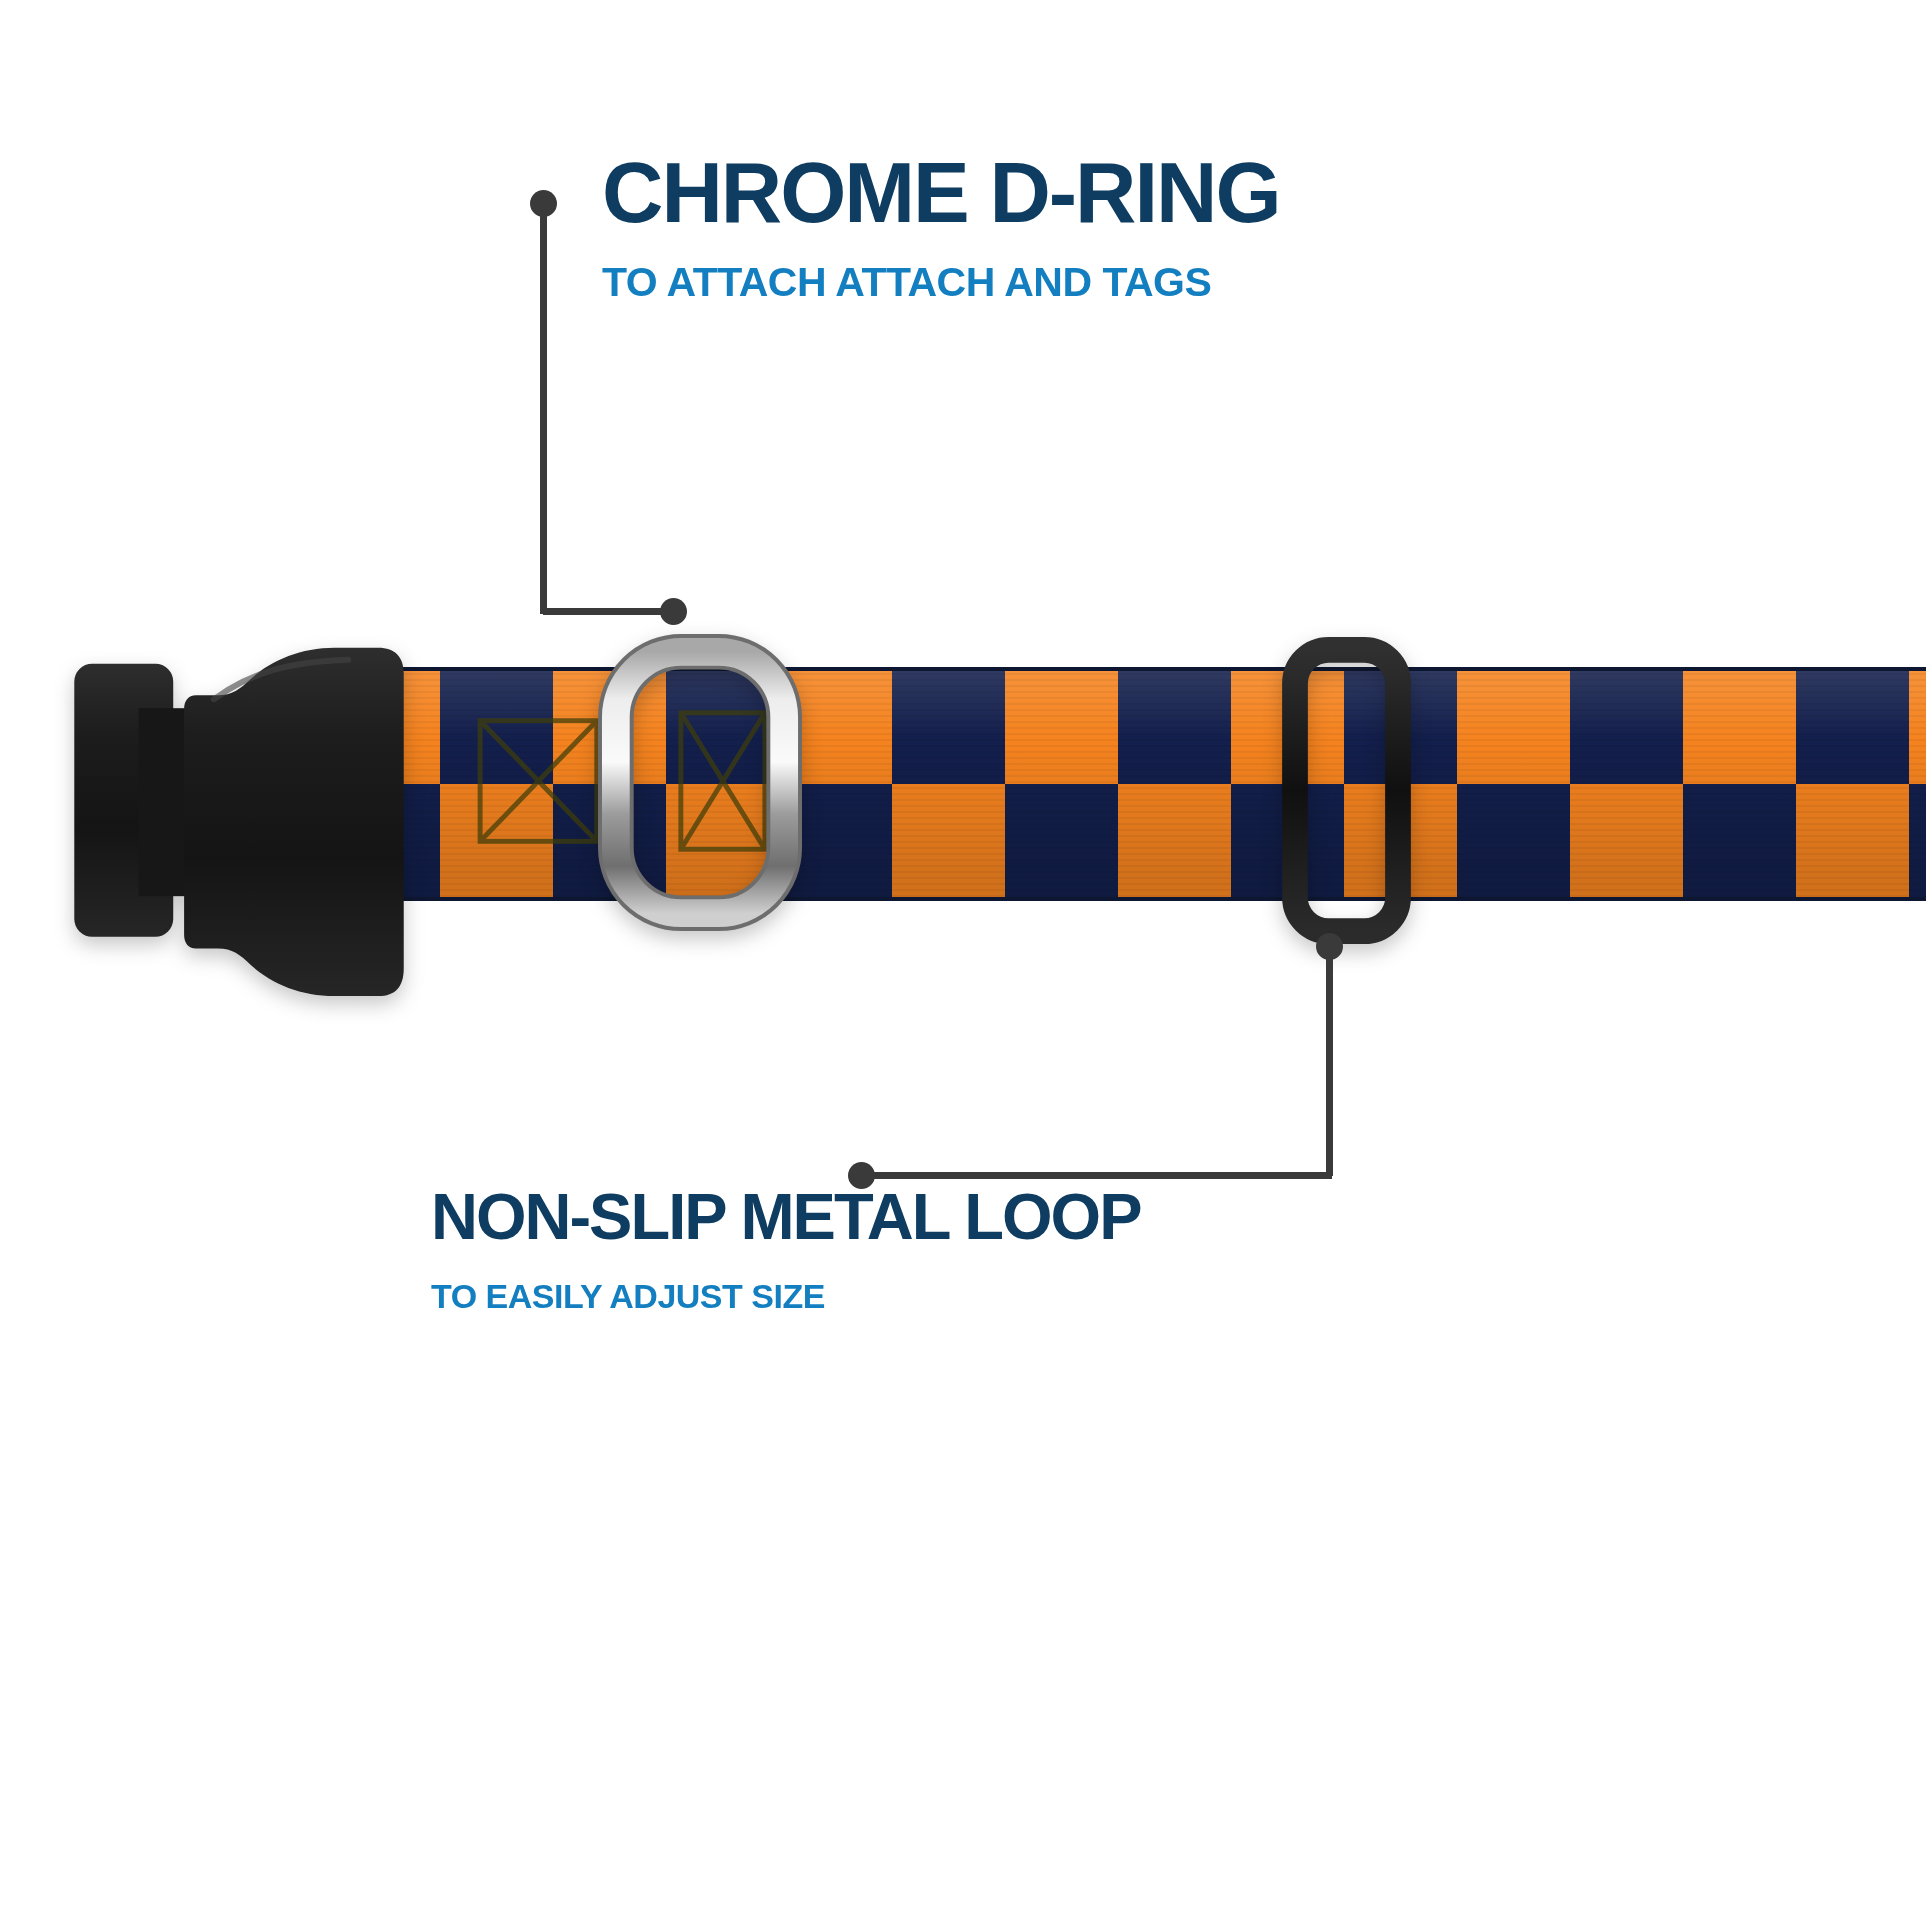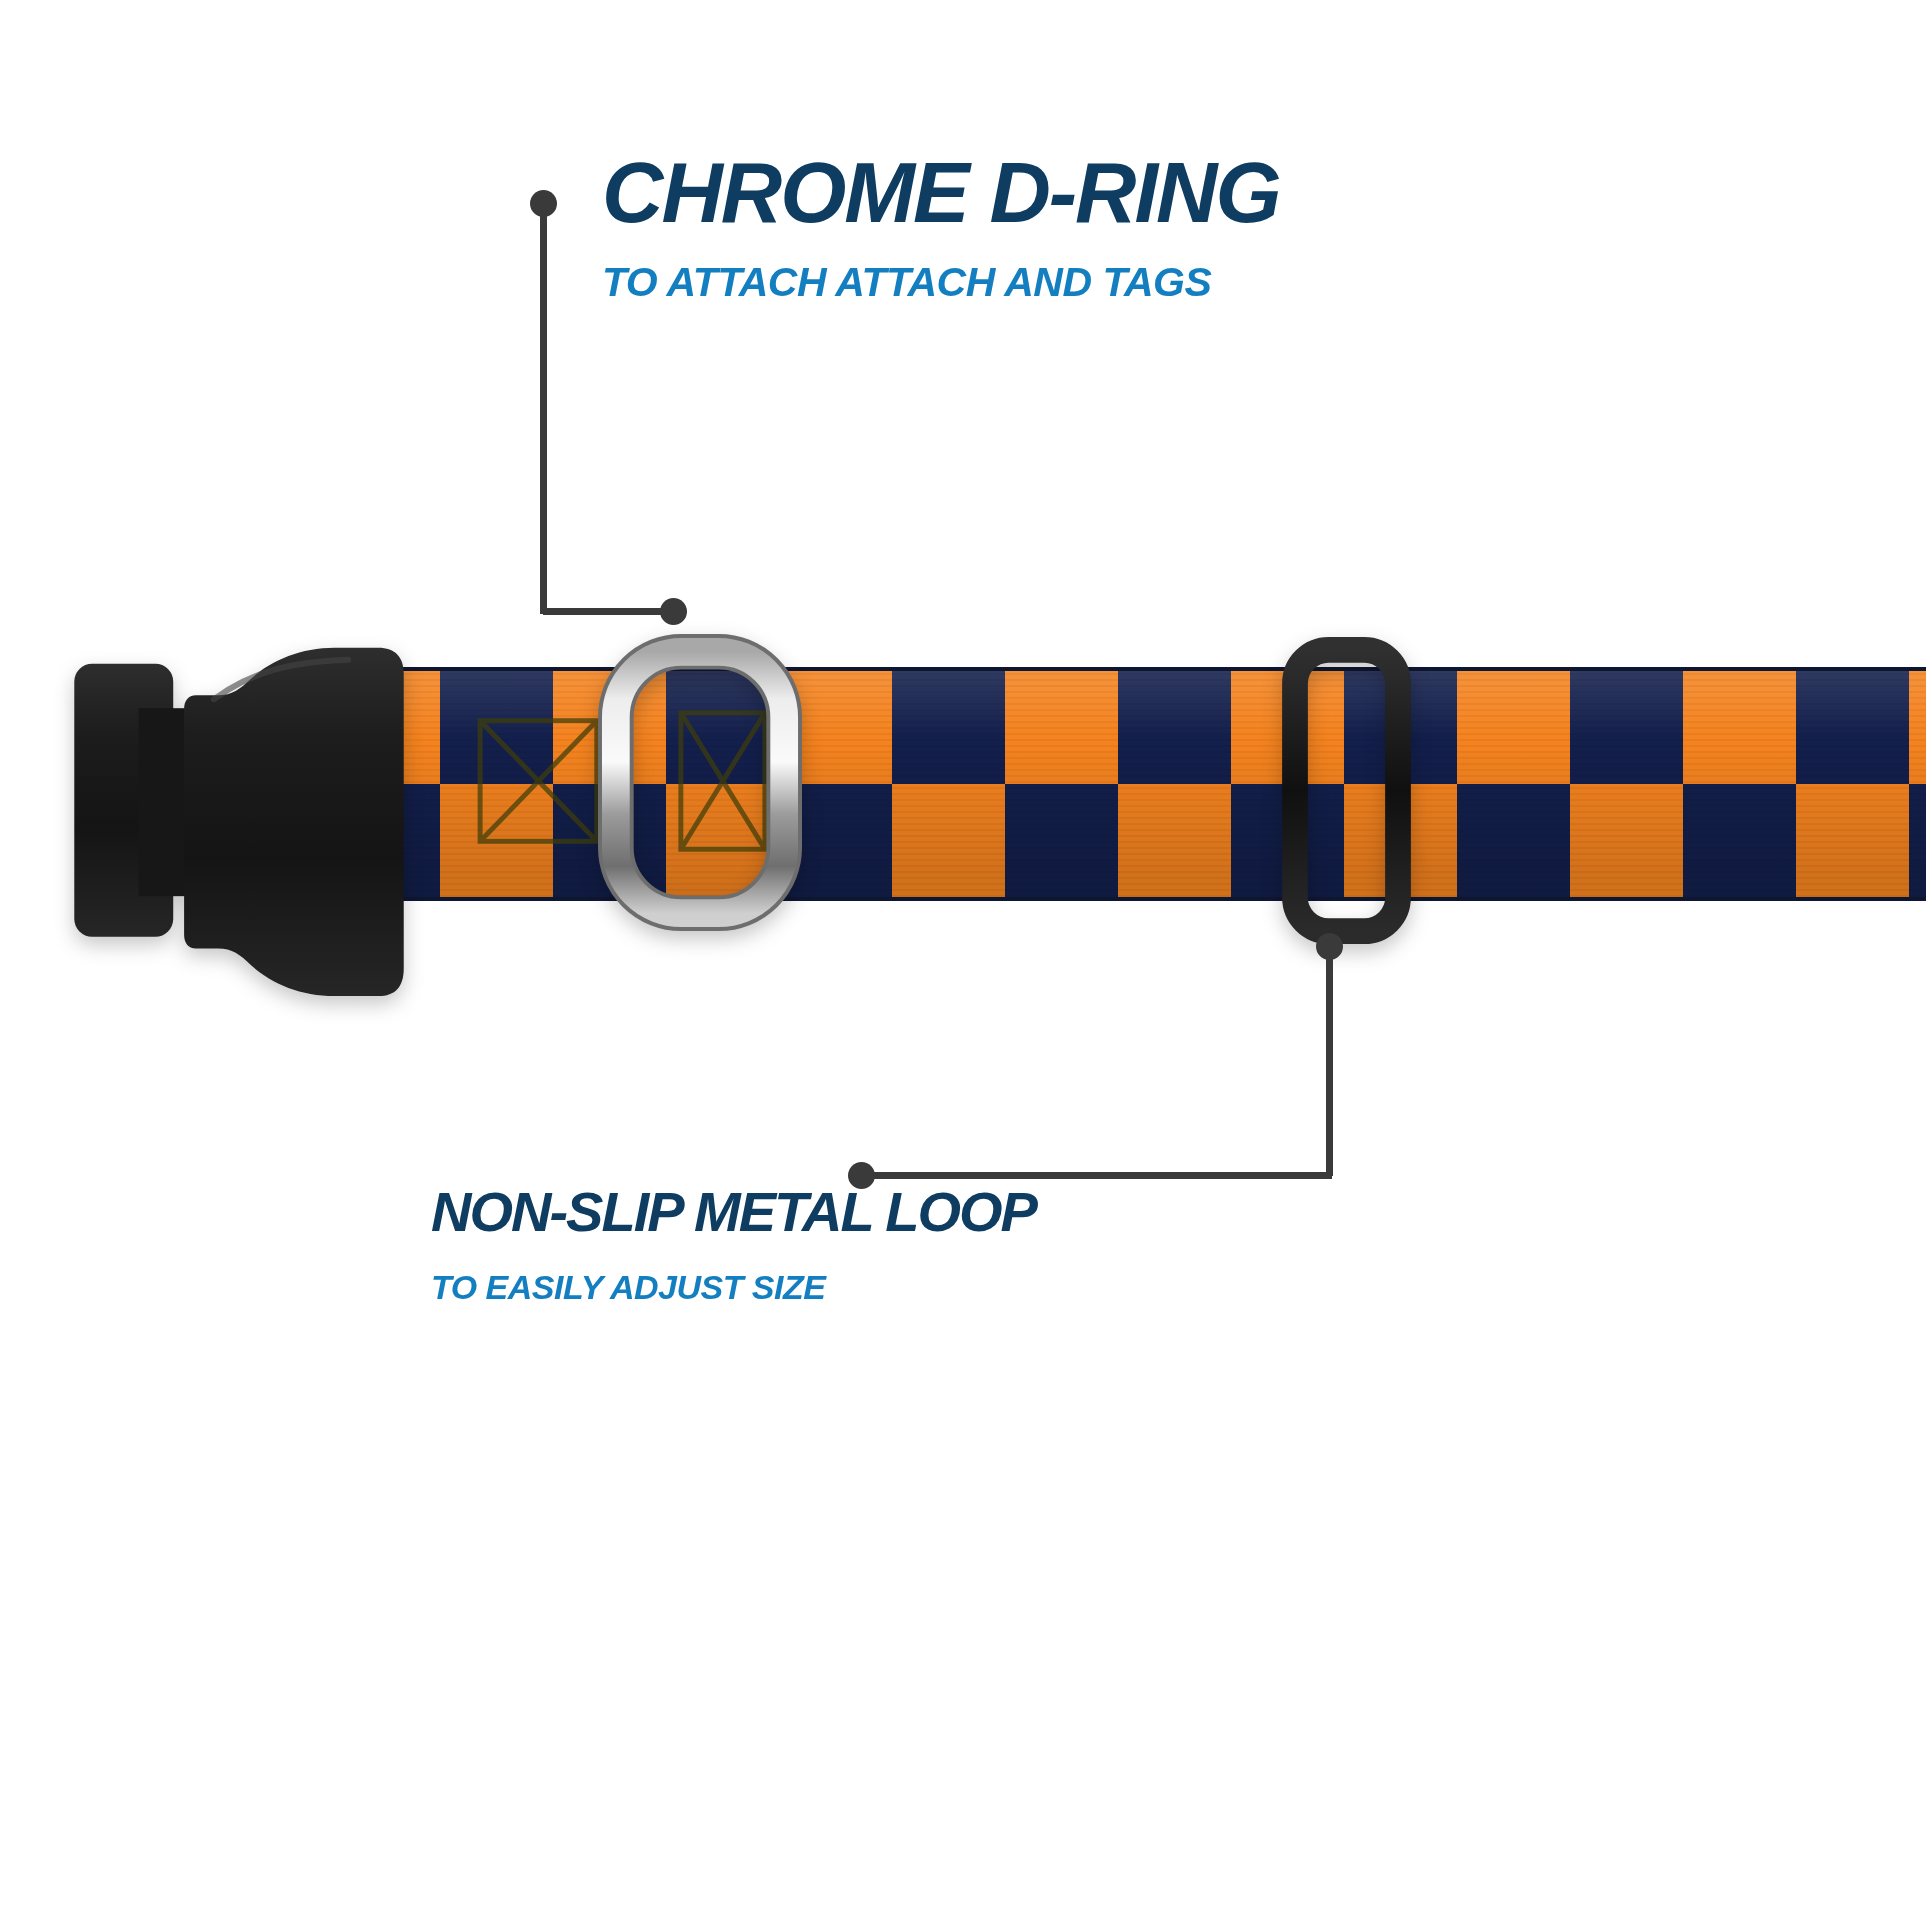--- a/index.html
+++ b/index.html
@@ -1,27 +1,27 @@
 <!DOCTYPE html>
 <html style="--title-text: #0e3d61; --subtitle-text: #137fc0; --leader-line: #3a3a3a; --collar-orange: #f5831f; --collar-navy: #131f4c; --buckle-black: #1b1b1b; --chrome-light: #f2f2f2; --chrome-dark: #7f7f7f; --background: #ffffff;"><head>
 <meta charset="utf-8">
 <style>
   html,body{margin:0;padding:0;background:#fff;}
   #canvas{
     position:relative;width:1927px;height:1927px;background:var(--background,#fff);
-    overflow:hidden;font-family:"Liberation Sans",sans-serif;font-style:italic;
+    overflow:hidden;font-family:"Liberation Sans",sans-serif;
   }
   .callout{position:absolute;z-index:6;}
   .callout-title{font-weight:800;color:var(--title-text,#0e3d61);letter-spacing:-2px;line-height:1;}
   .callout-sub{font-weight:700;color:var(--subtitle-text,#137fc0);letter-spacing:-0.5px;}
   #callout-dring{left:602px;top:150px;}
   #callout-dring .callout-title{font-size:85px;}
   #callout-dring .callout-sub{font-size:41px;margin-top:24px;}
   #callout-loop{left:431px;top:1184px;}
-  #callout-loop .callout-title{font-size:56px;}
+  #callout-loop .callout-title{font-size:65px;}
   #callout-loop .callout-sub{font-size:34px;margin-top:28px;}
 
   .dot{position:absolute;width:27px;height:27px;border-radius:50%;background:var(--leader-line,#3a3a3a);z-index:5;}
   .line{position:absolute;background:var(--leader-line,#3a3a3a);z-index:5;}
 
   #strap{
     position:absolute;left:327px;top:667px;width:1600px;height:226px;z-index:1;
     background-image:repeating-conic-gradient(var(--collar-navy,#131f4c) 0% 25%, var(--collar-orange,#f5831f) 0% 50%);
     background-size:226px 226px;
     border-top:4px solid #0e1731;border-bottom:4px solid #0e1731;

